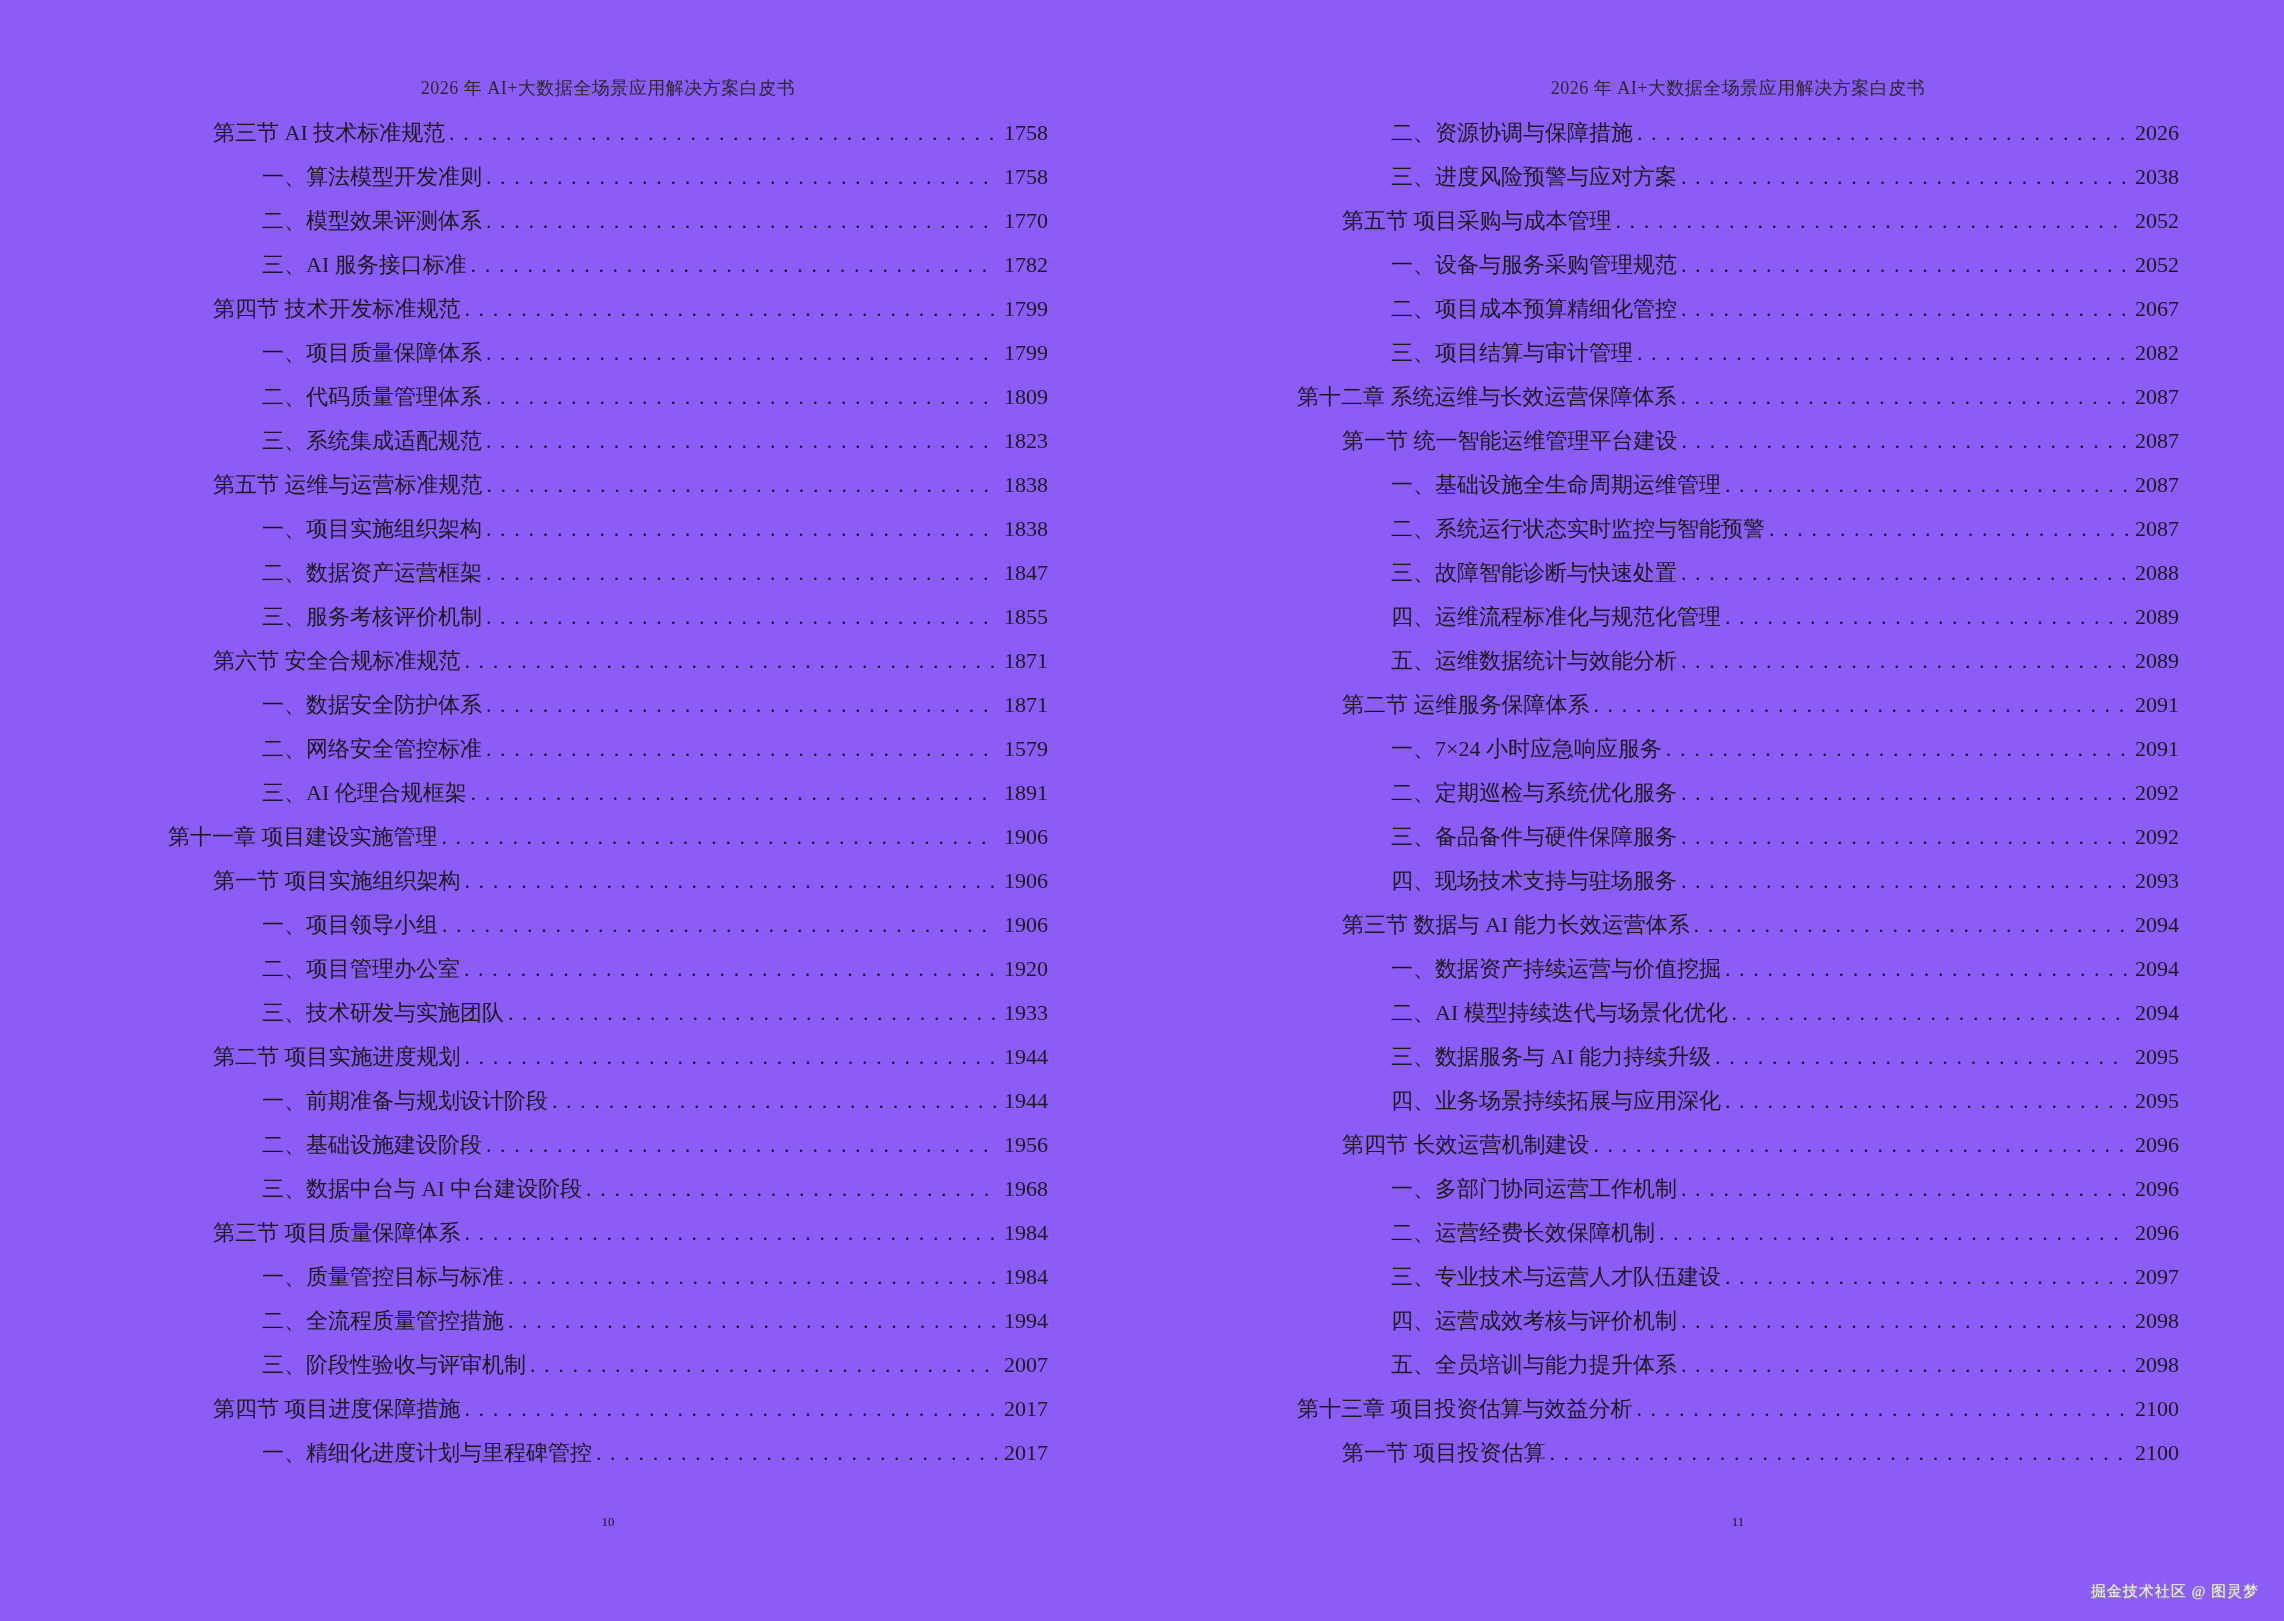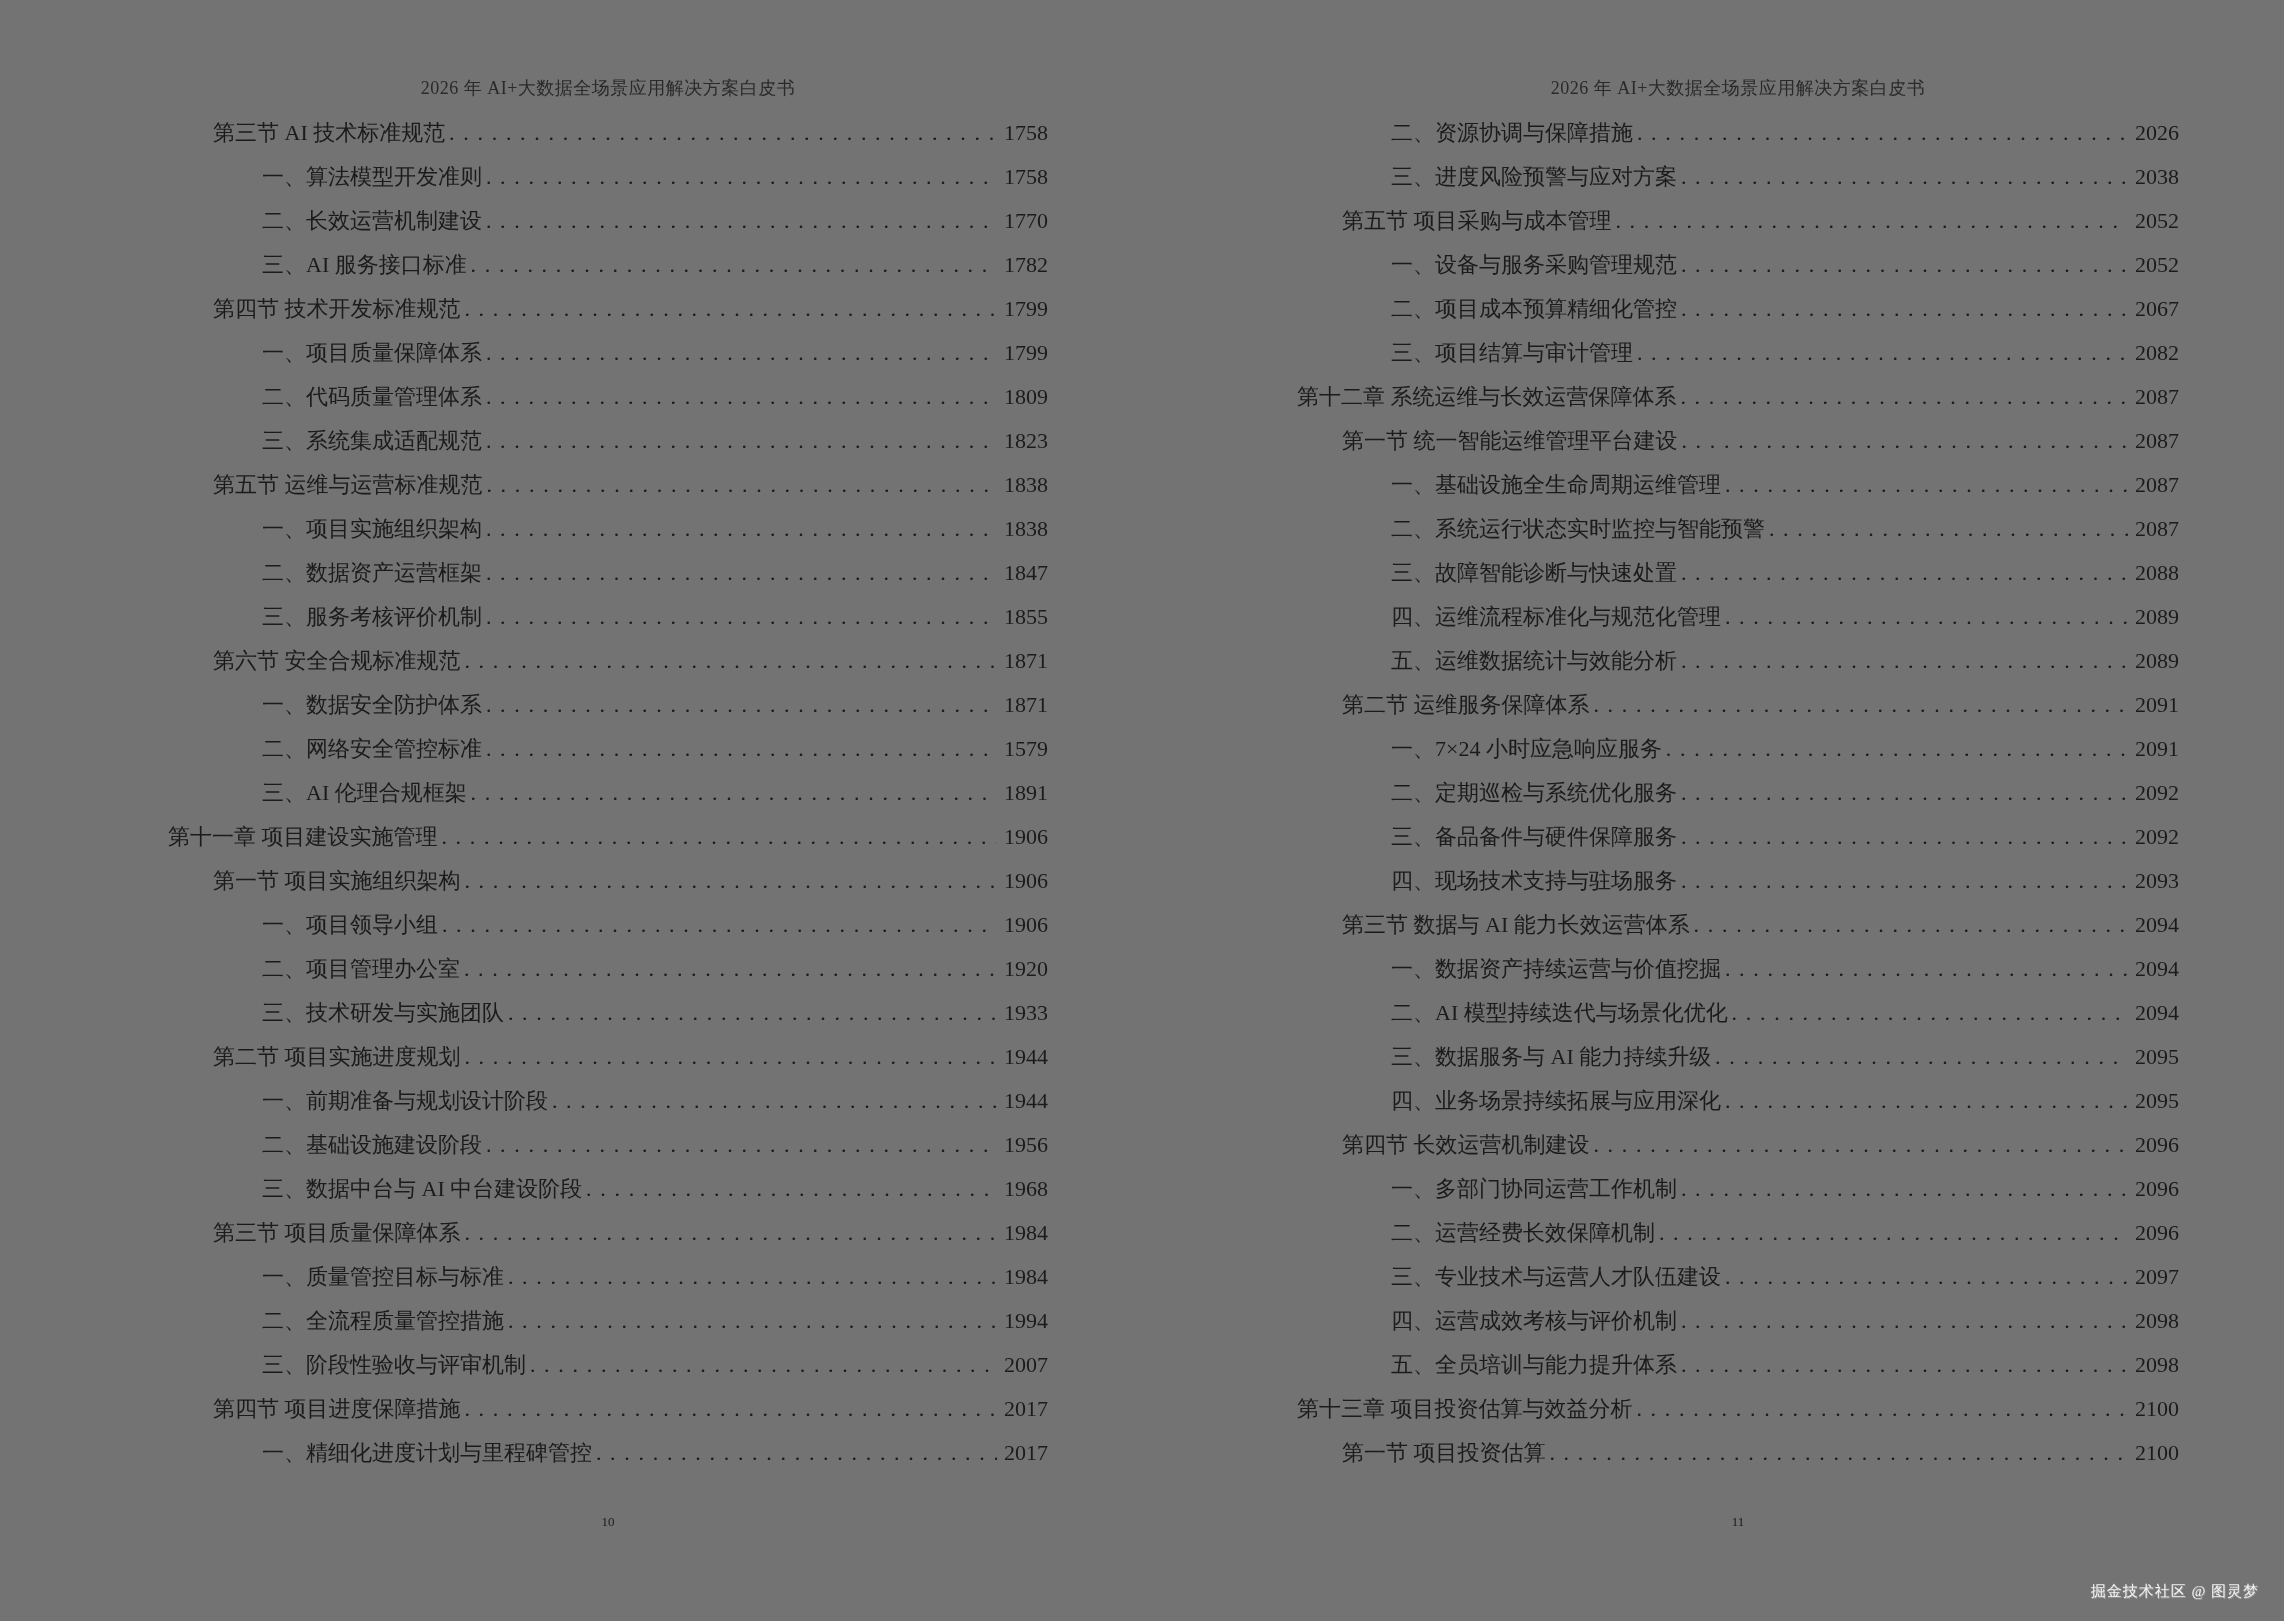--- a/index.html
+++ b/index.html
@@ -2,21 +2,21 @@
 <html style="font-size:7.7px"><head>
 <meta charset="utf-8">
 <style>
   html, body { margin: 0; padding: 0; background: #ffffff; }
   body {
     width: 2284px; height: 1622px;
     position: relative; overflow: hidden;
     font-family: "Liberation Serif", "DejaVu Serif", serif;
     color: #1b1b1b;
   }
-  .canvas { position: absolute; inset: 0; background: #737373; }
+  .canvas { position: absolute; inset: 0; background: #8b5cf6; }
 
   .page { position: absolute; top: 0; height: 100%; }
   .page-left  { left: 168px;  width: 880px; }
   .page-right { left: 1297px; width: 882px; }
 
   .header {
     position: absolute; top: 76px; left: 0; right: 0;
     text-align: center; font-size: 18px; line-height: 24px;
     letter-spacing: 0.5px; color: #2a2a2a; white-space: nowrap;
   }
@@ -66,21 +66,21 @@
           <span class="title">第三节 AI 技术标准规范</span>
           <span class="dots"></span>
           <span class="pnum">1758</span>
         </div>
         <div class="row lvl-item">
           <span class="title">一、算法模型开发准则</span>
           <span class="dots"></span>
           <span class="pnum">1758</span>
         </div>
         <div class="row lvl-item">
-          <span class="title">二、长效运营机制建设</span>
+          <span class="title">二、模型效果评测体系</span>
           <span class="dots"></span>
           <span class="pnum">1770</span>
         </div>
         <div class="row lvl-item">
           <span class="title">三、AI 服务接口标准</span>
           <span class="dots"></span>
           <span class="pnum">1782</span>
         </div>
         <div class="row lvl-section">
           <span class="title">第四节 技术开发标准规范</span>

